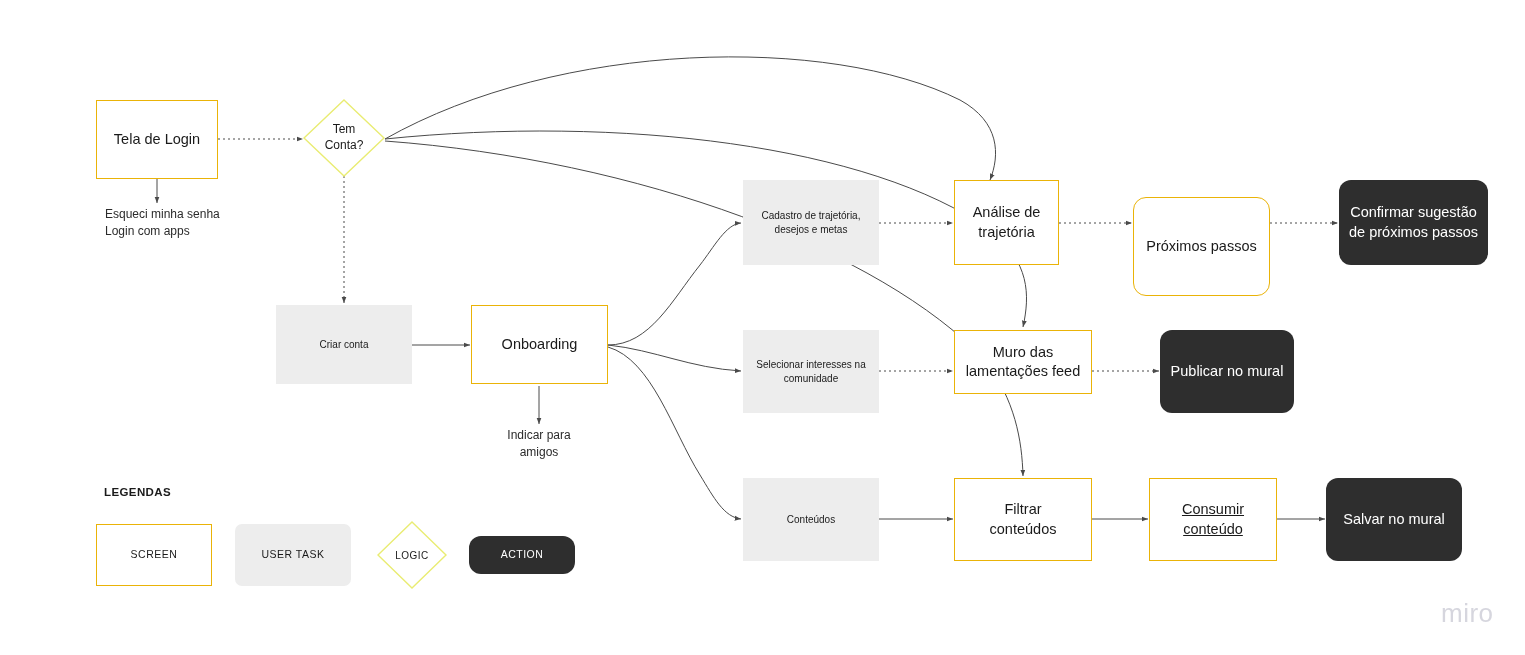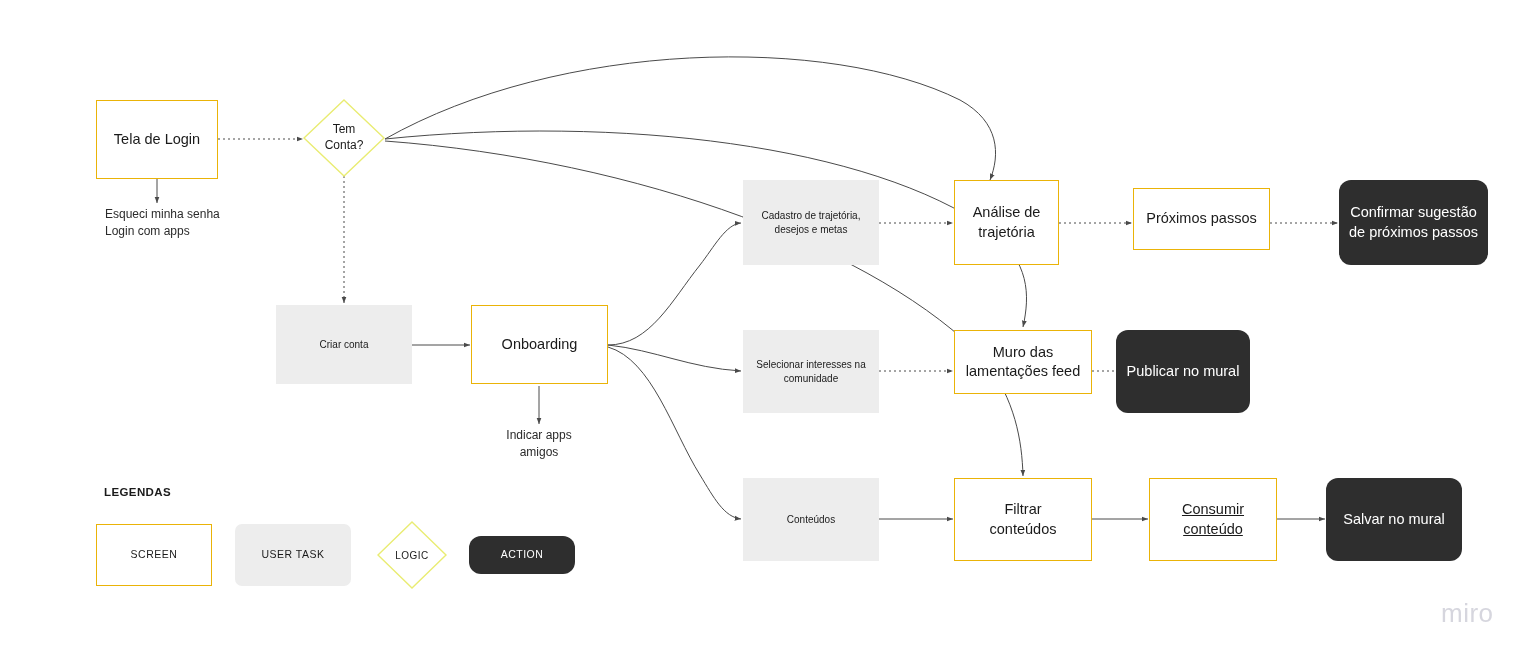--- a/index.html
+++ b/index.html
@@ -172,47 +172,47 @@
 Login com apps</div>
 
   <div class="node task" style="left:276px; top:305px; width:136px; height:79px;">
     <span>Criar conta</span>
   </div>
 
   <div class="node screen" style="left:471px; top:305px; width:137px; height:79px;">
     <span>Onboarding</span>
   </div>
 
-  <div class="annot" style="left:489px; top:427px; width:100px;">Indicar apps amigos</div>
+  <div class="annot" style="left:489px; top:427px; width:100px;">Indicar para amigos</div>
 
   <div class="node task" style="left:743px; top:180px; width:136px; height:85px; padding:0 4px;">
     <span>Cadastro de trajetória, desejos e metas</span>
   </div>
 
   <div class="node screen" style="left:954px; top:180px; width:105px; height:85px; padding:0 4px;">
     <span>Análise de trajetória</span>
   </div>
 
-  <div class="node screen" style="left:1133px; top:188px; width:137px; height:62px;">
+  <div class="node screen" style="left:1133px; top:197px; width:137px; height:99px;border-radius:13px;">
     <span>Próximos passos</span>
   </div>
 
   <div class="node action" style="left:1339px; top:180px; width:149px; height:85px; padding:0 8px;">
     <span>Confirmar sugestão de próximos passos</span>
   </div>
 
   <div class="node task" style="left:743px; top:330px; width:136px; height:83px; padding:0 4px;">
     <span>Selecionar interesses na comunidade</span>
   </div>
 
   <div class="node screen" style="left:954px; top:330px; width:138px; height:64px; padding:0 4px;">
     <span>Muro das lamentações feed</span>
   </div>
 
-  <div class="node action" style="left:1116px; top:330px; width:134px; height:83px; padding:0 8px;">
+  <div class="node action" style="left:1160px; top:330px; width:134px; height:83px; padding:0 8px;">
     <span>Publicar no mural</span>
   </div>
 
   <div class="node task" style="left:743px; top:478px; width:136px; height:83px;">
     <span>Conteúdos</span>
   </div>
 
   <div class="node screen" style="left:954px; top:478px; width:138px; height:83px; padding:0 20px;">
     <span>Filtrar conteúdos</span>
   </div>

